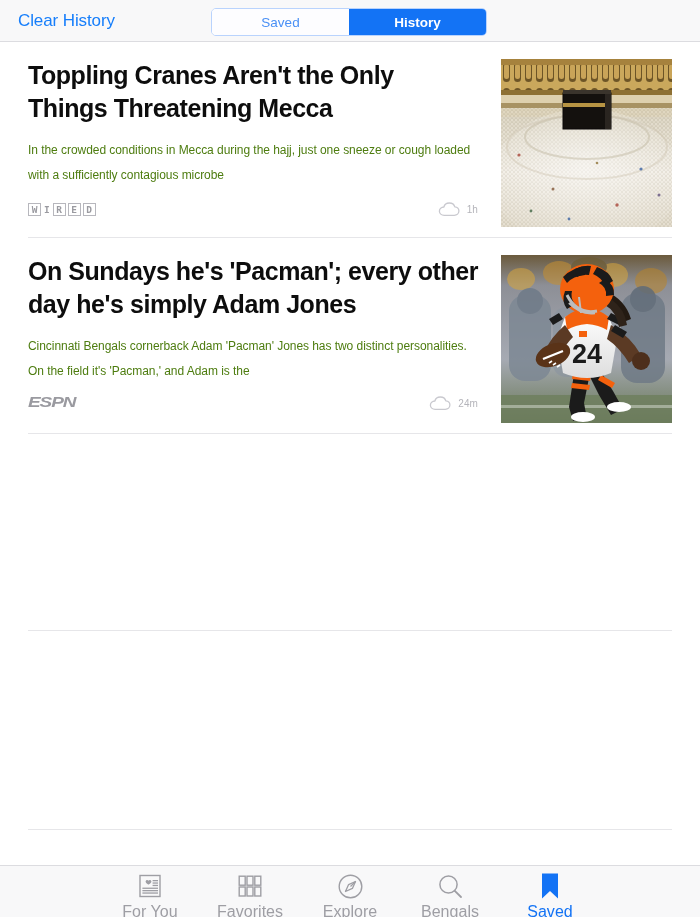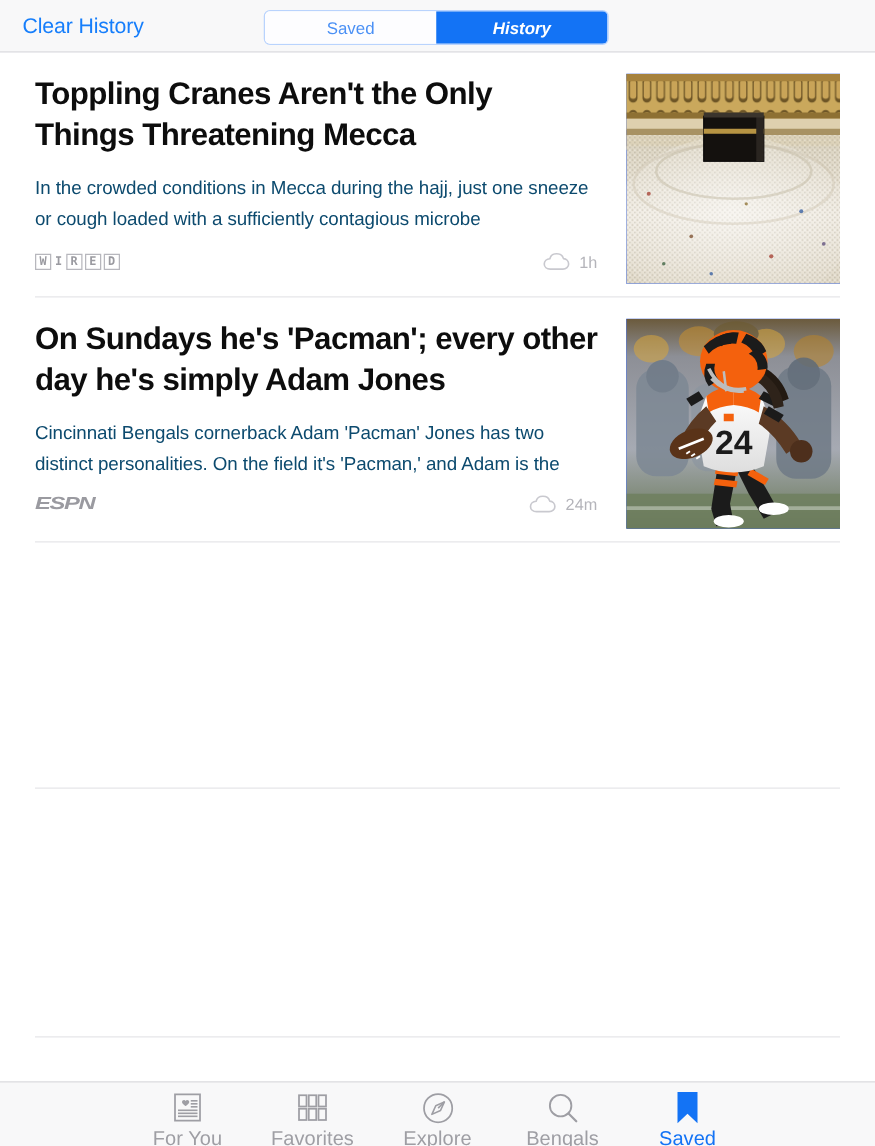--- a/index.html
+++ b/index.html
@@ -29,49 +29,49 @@
     width:276px; height:28px;
     border:1px solid #b9d3fd; border-radius:5px;
     display:flex; overflow:hidden; background:#fff;
   }
   .seg {
     flex:1 1 50%;
     display:flex; align-items:center; justify-content:center;
     font-size:13.5px; cursor:pointer; white-space:nowrap;
   }
   .seg.inactive { background:#fdfdff; color:#4a90f5; }
-  .seg.active { background:#1373f5; color:#ffffff; font-weight:600;font-style:italic; }
+  .seg.active { background:#1373f5; color:#ffffff; font-weight:600; }
 
   
   .list { position:absolute; top:42px; left:0; width:584px; }
   .article {
     position:relative; width:700px;
     padding:16px 28px 0 28px;
     height:196px;
   }
   .art-inner { position:relative; width:644px; height:100%; }
   .art-text { width:450px; }
   .headline {
     font-size:25px; line-height:33px; font-weight:700;
     color:#0d0d0d; letter-spacing:-0.45px;
     margin-top:1px;
   }
   .summary {
     margin-top:13px;
-    font-size:15px; line-height:25px; color:#0c4a6e;
+    font-size:12px; line-height:25px; color:#4d7c0f;
     letter-spacing:-0.05px;
     max-height:50px; overflow:hidden;
   }
   .art-footer {
     position:absolute; left:0; bottom:22px; width:450px;
     display:flex; align-items:center; justify-content:space-between;
   }
   .meta-right { display:flex; align-items:center; gap:7px; }
   .cloud-icon { display:block; }
-  .time { font-size:13px; color:#b4b4ba; letter-spacing:0.1px; }
+  .time { font-size:10px; color:#b4b4ba; letter-spacing:0.1px; }
 
   
   .logo-wired { display:flex; align-items:center; gap:2px; }
   .logo-wired span {
     font-family:"DejaVu Sans Mono", monospace;
     font-size:9.5px; font-weight:700; color:#9a9aa0;
     border:1.5px solid #b7b7bd;
     width:13px; height:13px;
     display:flex; align-items:center; justify-content:center;
     line-height:1;

